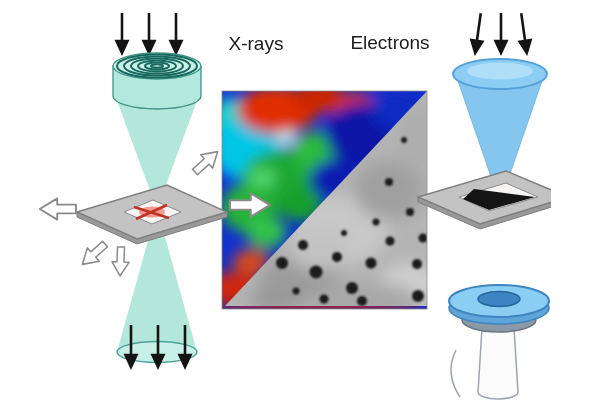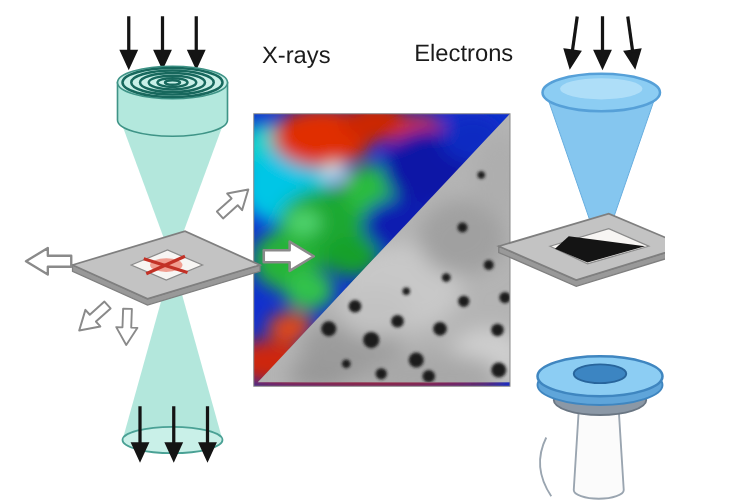--- a/index.html
+++ b/index.html
@@ -1,17 +1,17 @@
 <!DOCTYPE html>
 <html><head>
 <meta charset="utf-8">
 <style>
   html,body{margin:0;padding:0;background:#ffffff;}
   .canvas{position:relative;width:532px;height:400px;background:#ffffff;overflow:hidden;
-          font-family:"Liberation Sans",sans-serif;}
+          font-family:"Liberation Sans",sans-serif;padding-left:19px;}
   svg{display:block;}
   .beam-label{font-size:19px;fill:#1b1b1b;font-family:"Liberation Sans",sans-serif;}
   .outline-arrow{fill:#ffffff;stroke:#8a8a8a;stroke-width:1.5;stroke-linejoin:round;}
   .plate{stroke:#7f7f7f;stroke-width:1.4;}
   .plate-side{fill:#999999;stroke:#7f7f7f;stroke-width:1;}
   .window{fill:#f7f5f3;stroke:#8b8b8b;stroke-width:1;}
 </style>
 </head>
 <body>
 

